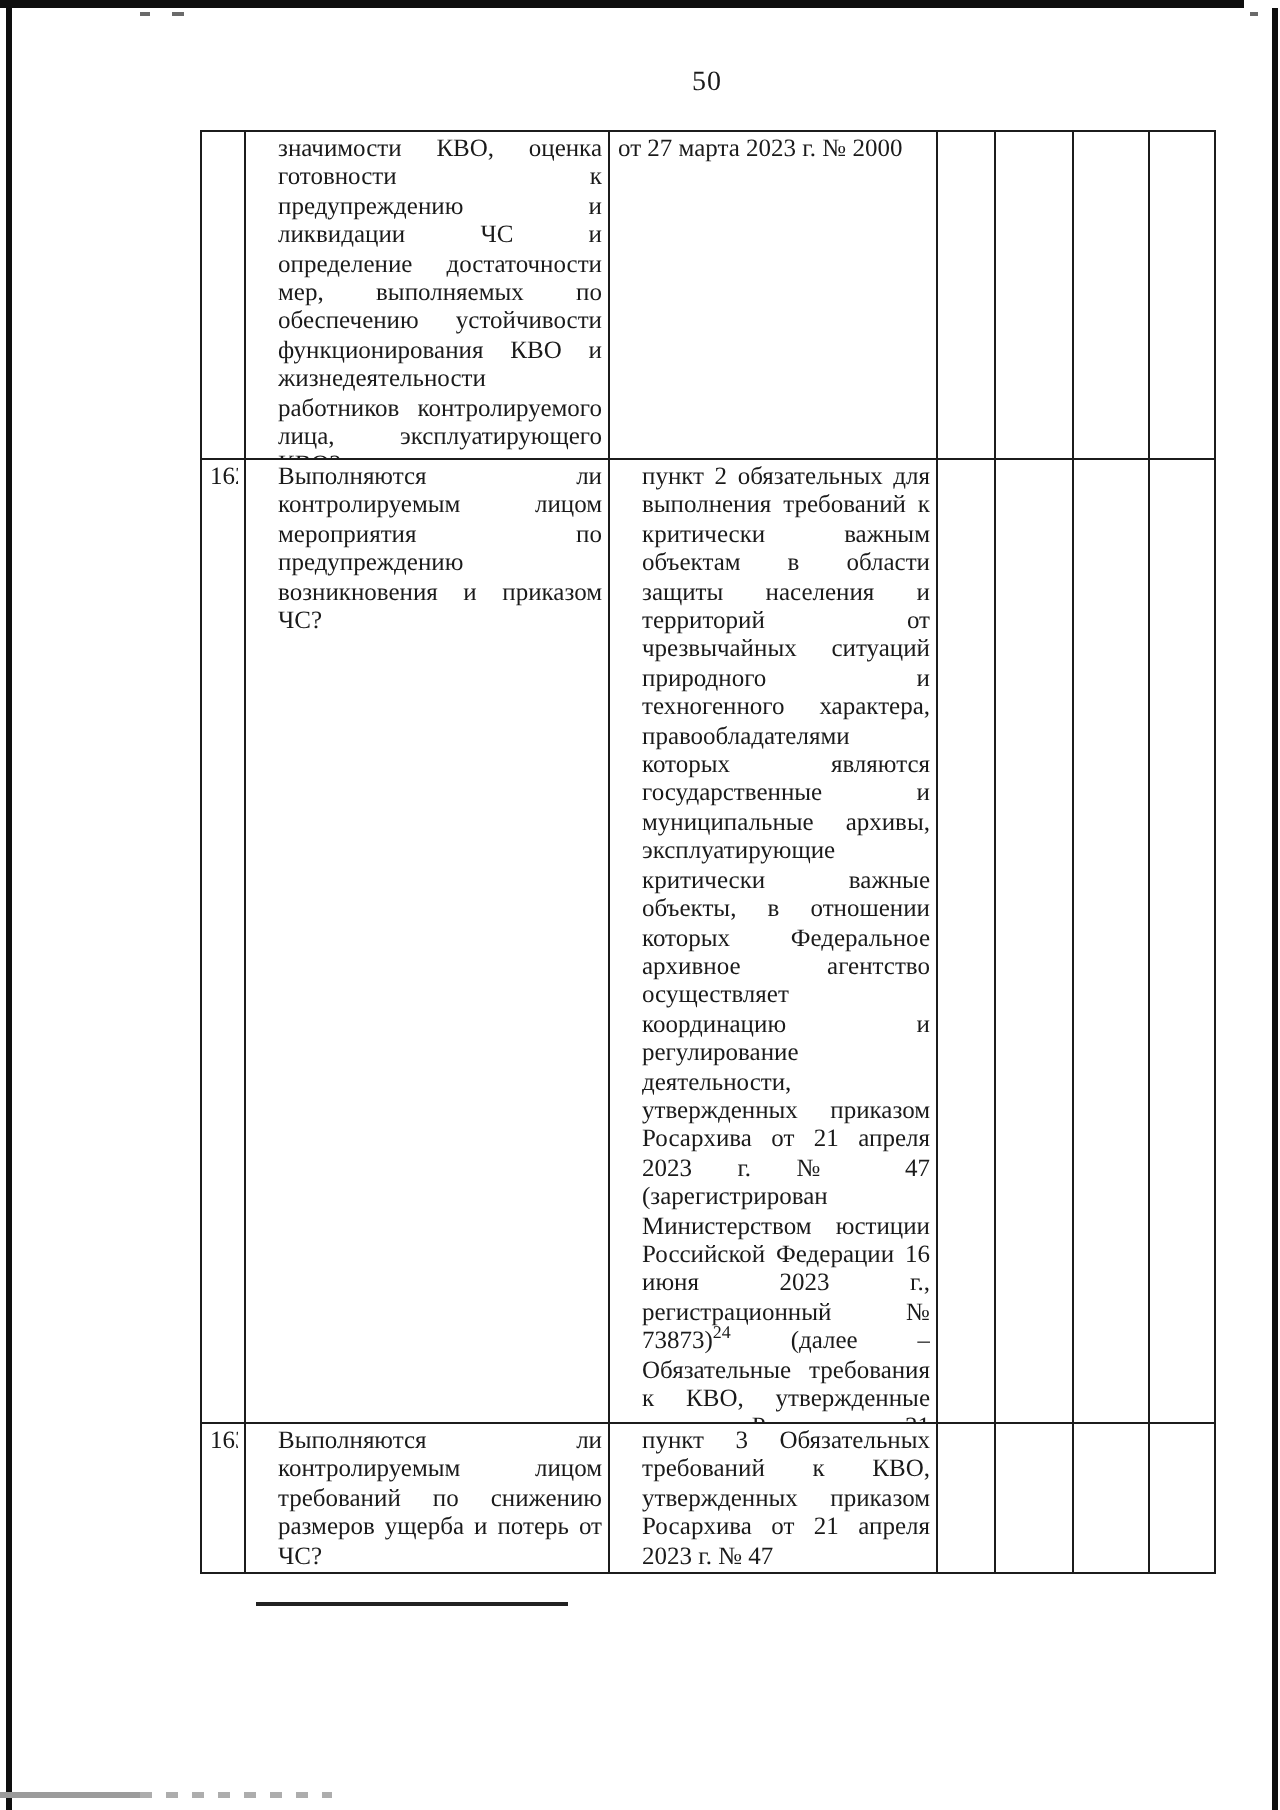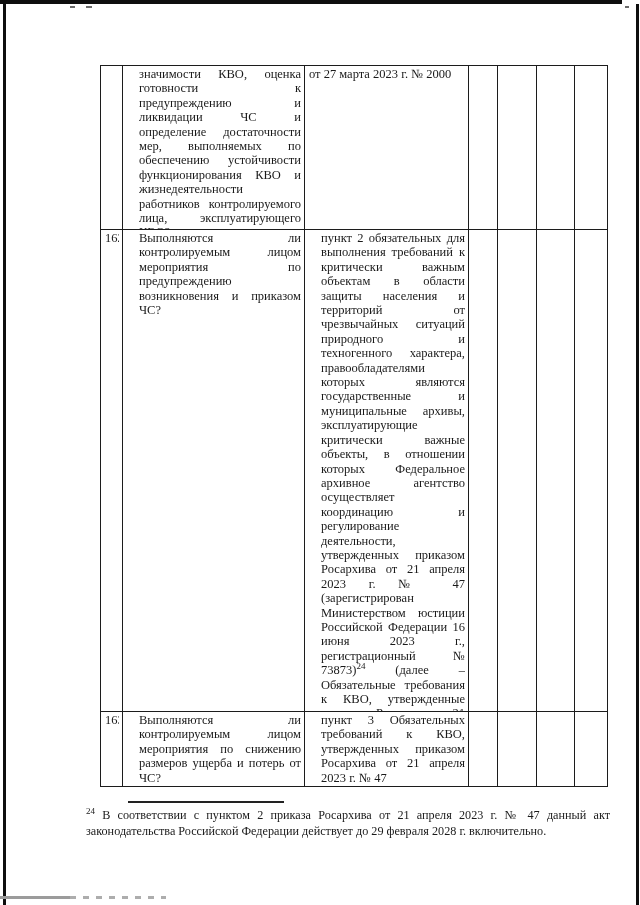--- a/index.html
+++ b/index.html
@@ -70,20 +70,21 @@
 
 <div class="page">
 
   <div class="frame-top"></div>
   <div class="frame-left"></div>
   <div class="frame-right"></div>
   <div class="speck" style="left:70px; top:6px; width:5px; height:2px;"></div>
   <div class="speck" style="left:86px; top:6px; width:6px; height:2px;"></div>
   <div class="speck" style="left:625px; top:6px; width:4px; height:2px;"></div>
 
+  <div class="page-number">50</div>
 
   <table class="qtable">
     <colgroup>
       <col style="width:22px">
       <col style="width:182px">
       <col style="width:164px">
       <col style="width:29px">
       <col style="width:39px">
       <col style="width:38px">
       <col style="width:33px">
@@ -120,33 +121,32 @@
       <td></td>
       <td></td>
       <td></td>
     </tr>
 
     <tr>
       <td class="c-num">
         <div class="cellbox h-c">163.</div>
       </td>
       <td>
-        <div class="cellbox h-c jt">Выполняются ли контролируемым лицом мероприятия по снижению размеров ущерба и потерь от ЧС?</div>
+        <div class="cellbox h-c jt">Выполняются ли контролируемым лицом требований по снижению размеров ущерба и потерь от ЧС?</div>
       </td>
       <td>
         <div class="cellbox h-c jt">пункт 3 Обязательных требований к КВО, утвержденных приказом Росархива от 21 апреля 2023 г. № 47</div>
       </td>
       <td></td>
       <td></td>
       <td></td>
       <td></td>
     </tr>
   </tbody>
     </table>
 
   <div class="fn-sep"></div>
 
-  <div class="footnote"><sup>24</sup> <span>В соответствии с пунктом 2 приказа Росархива от 21 апреля 2023 г. № 47 данный акт законодательства Российской Федерации действует до 29 февраля 2028 г. включительно.</span></div>
 
   <div class="artifact-solid"></div>
   <div class="artifact-dashes"></div>
 
 </div>
 
 </body></html>

